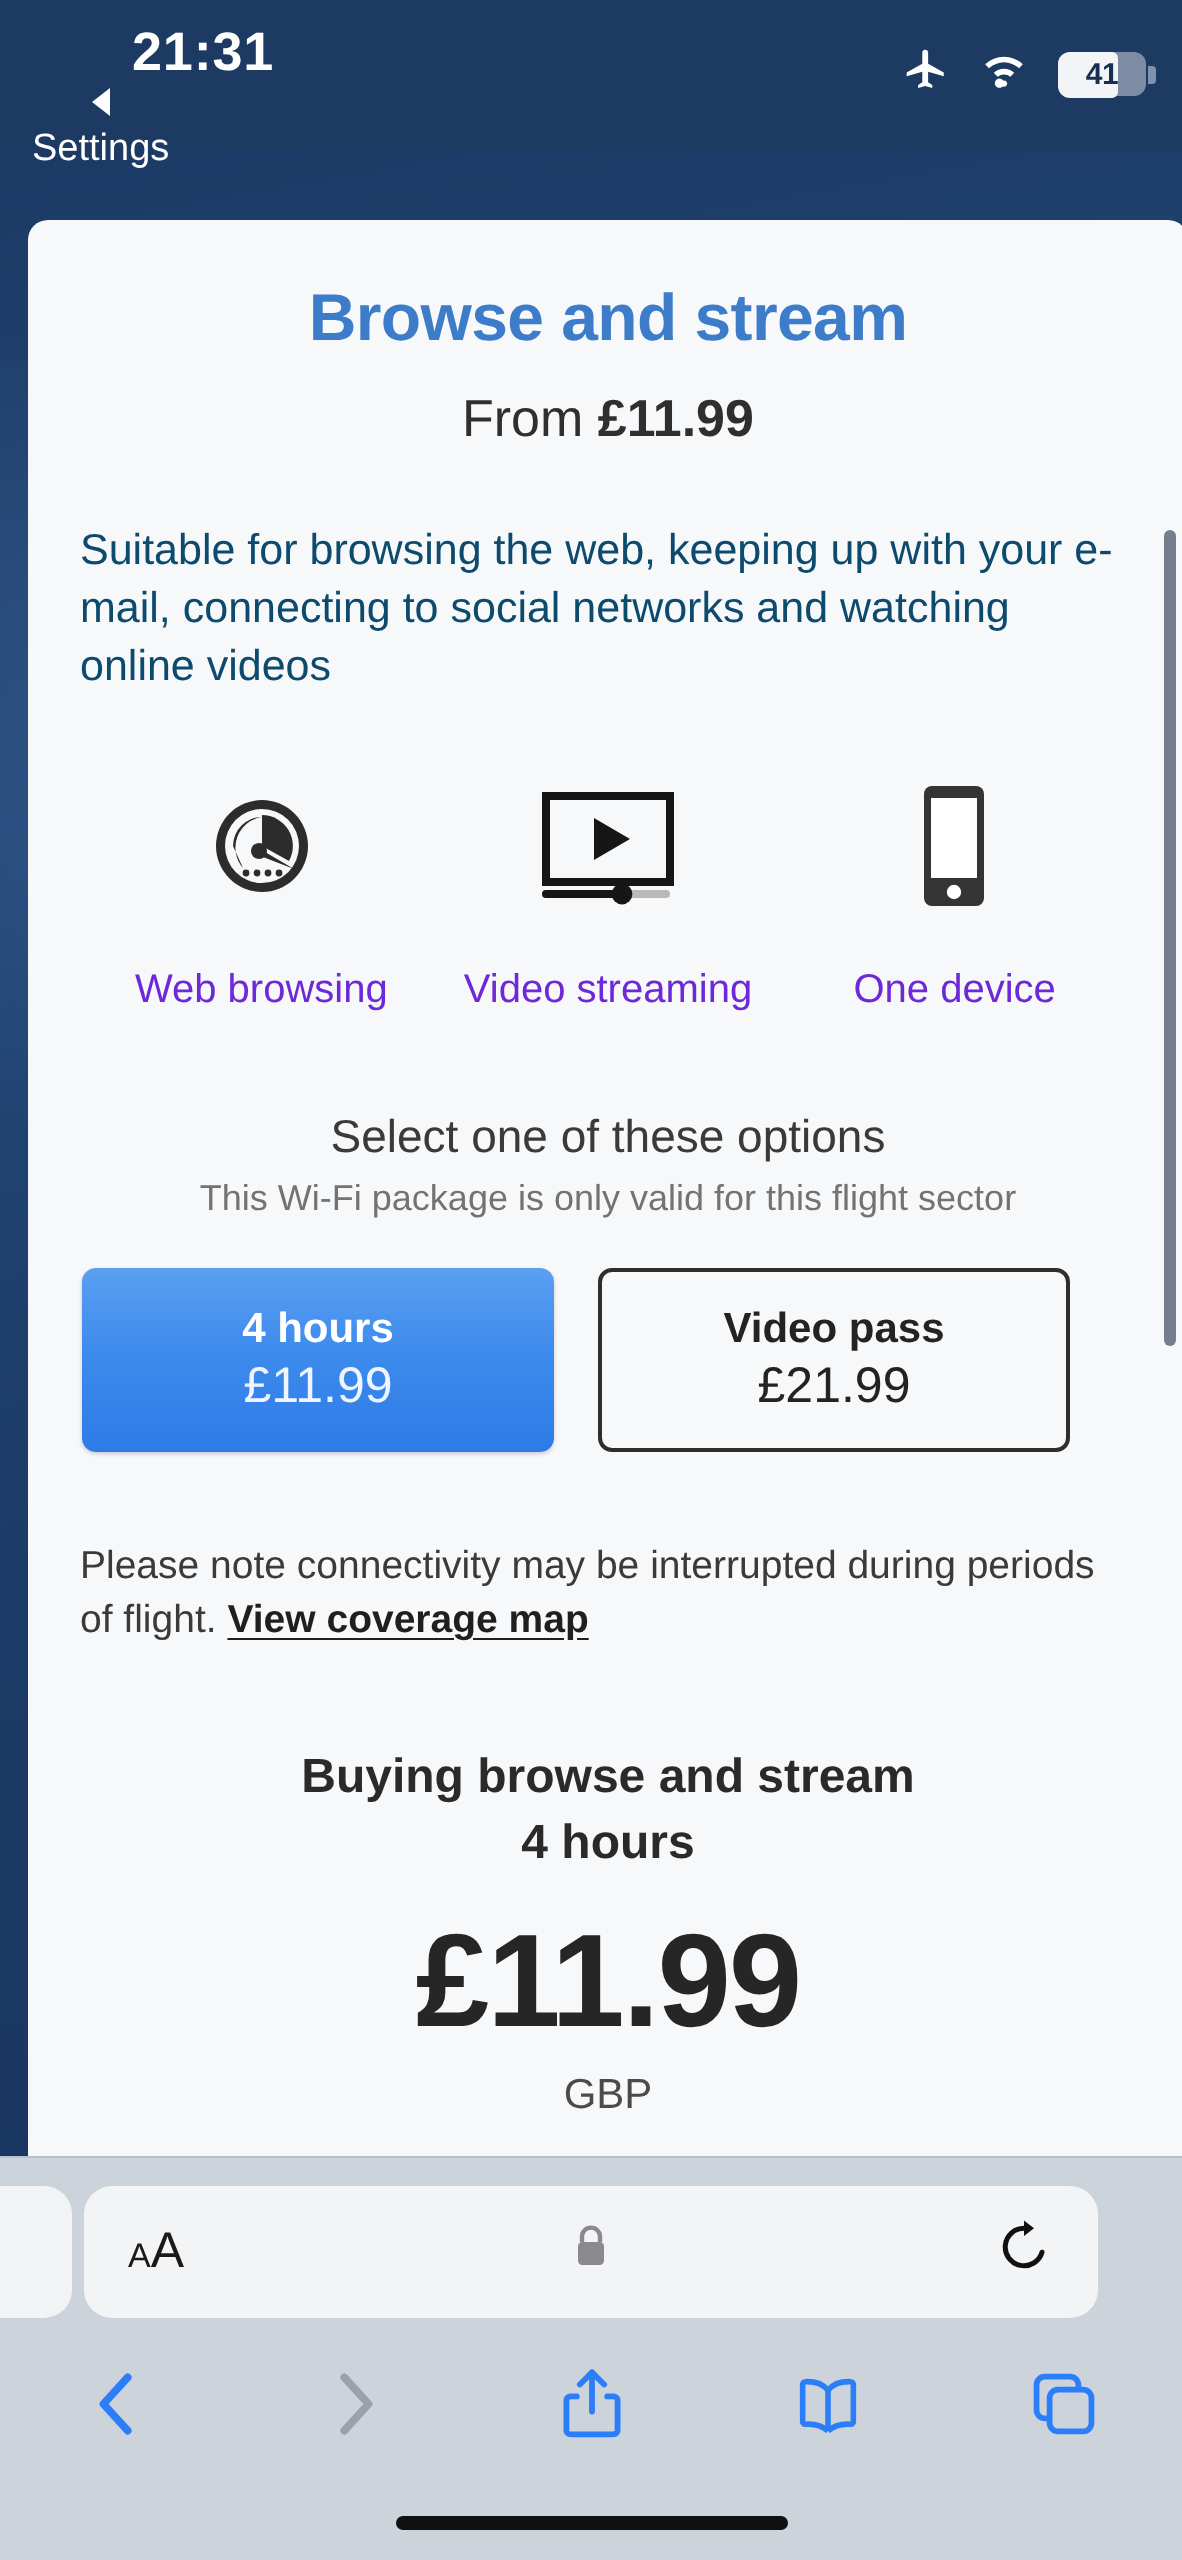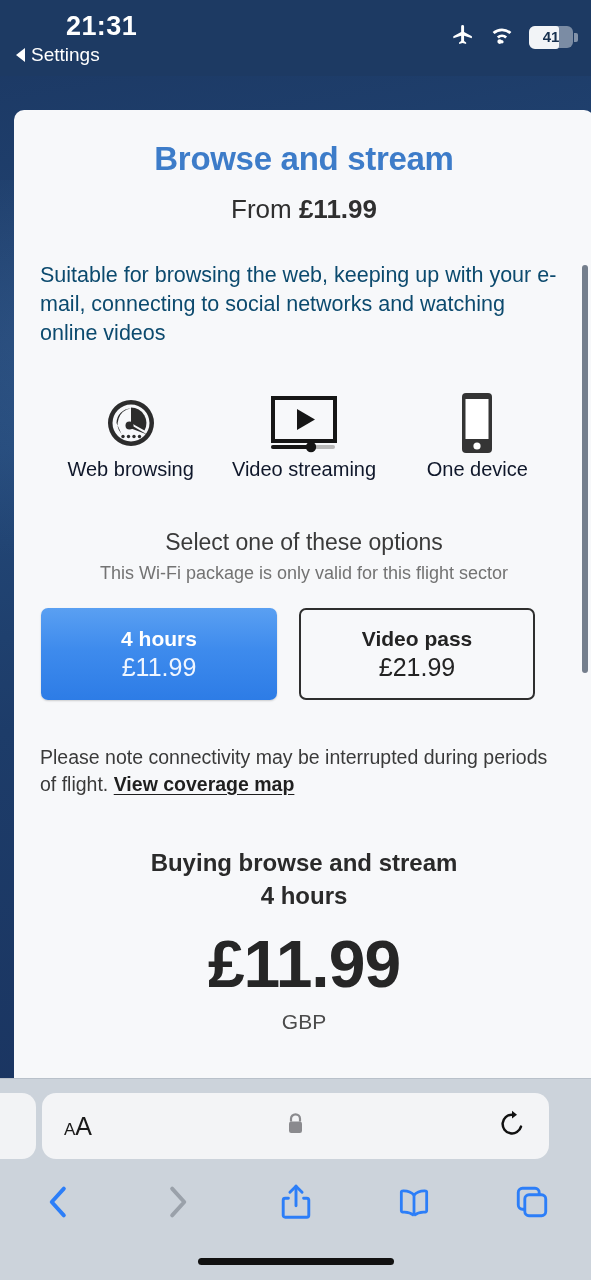--- a/index.html
+++ b/index.html
@@ -32,21 +32,21 @@
     position: absolute; left: 0; top: 0; width: 591px; height: 76px;
     background: #1d3a63; color: #ffffff; z-index: 40;
   }
   .sb-time {
     position: absolute; left: 66px; top: 11px;
     font-size: 27px; font-weight: 600; letter-spacing: .4px;
   }
   .sb-back {
     position: absolute; left: 16px; top: 44px;
     font-size: 19px; font-weight: 400;
-    display: flex; align-items: center; gap: 6px;
+    display: flex; align-items: center; gap: 6px; flex-direction: column;
   }
   .sb-back .tri {
     width: 0; height: 0; display: inline-block;
     border-top: 7px solid transparent;
     border-bottom: 7px solid transparent;
     border-right: 9px solid #ffffff;
   }
   .sb-right {
     position: absolute; right: 18px; top: 22px;
     display: flex; align-items: center; gap: 14px;
@@ -94,21 +94,21 @@
 
   
   .features {
     margin-top: 42px;
     display: flex; justify-content: space-between; align-items: flex-end;
     padding: 0 4px;
   }
   .feature { display: flex; flex-direction: column; align-items: center; width: 175px; }
   .feature .art { height: 66px; display: flex; align-items: center; justify-content: center; }
   .feature .flabel {
-    margin-top: 2px; font-size: 20px; color: #0f172a; white-space: nowrap;
+    margin-top: 28px; font-size: 20px; color: #6d28d9; white-space: nowrap;
   }
 
   
   .sel-head {
     margin-top: 48px; text-align: center;
     font-size: 23px; color: #3a3a3a;
   }
   .sel-sub {
     margin-top: 7px; text-align: center;
     font-size: 18px; color: #737373;

